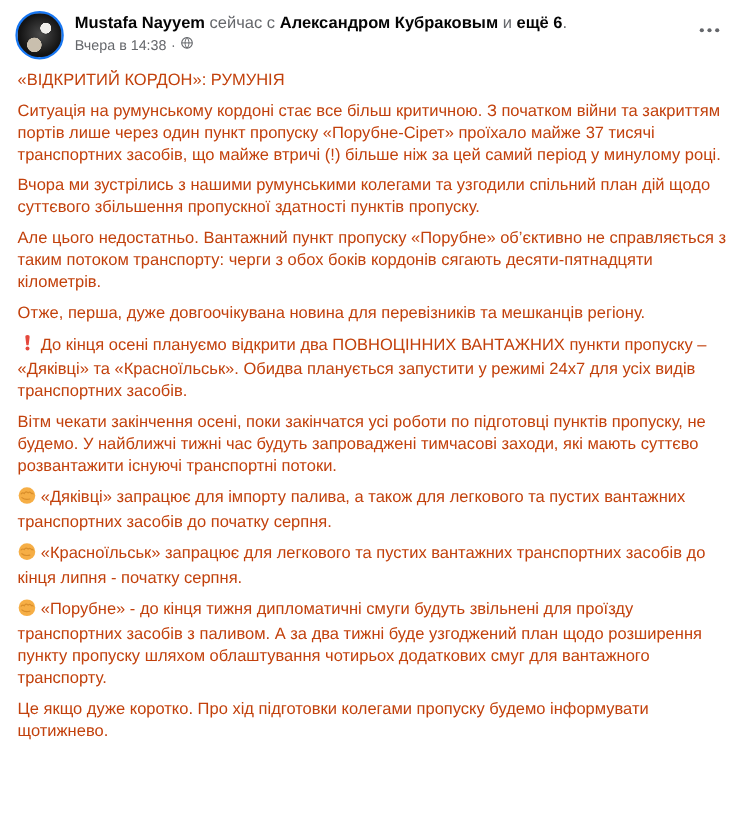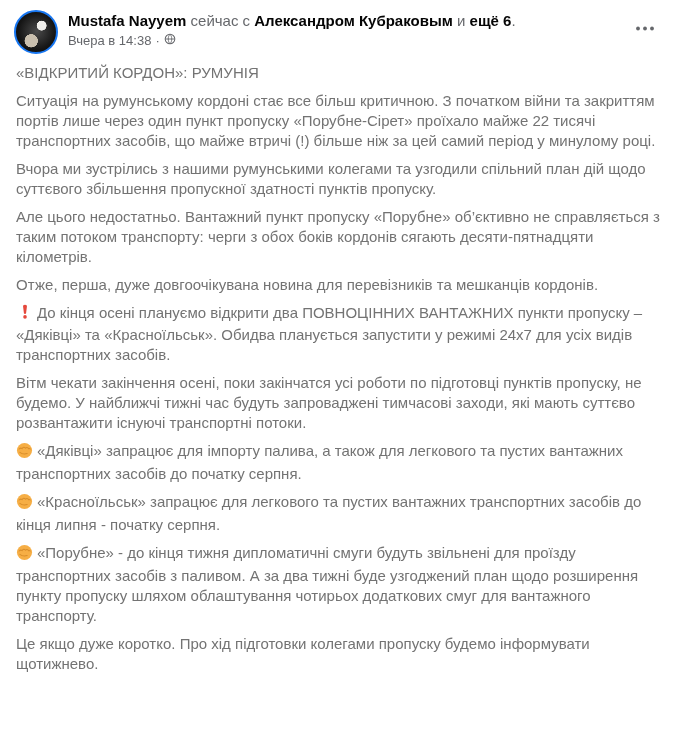--- a/index.html
+++ b/index.html
@@ -58,21 +58,21 @@
     display: flex;
     align-items: center;
     justify-content: center;
     cursor: pointer;
   }
   
   .post {
     padding: 9px 16px 0;
     font-size: 15px;
     line-height: 20px;
-    color: #737373;
+    color: #c2410c;
   }
   .post p { margin: 0 0 8px 0; white-space: pre-wrap; }
   .pi {
     display: inline-block;
     vertical-align: -3px;
     margin-right: 4px;
   }
   .pi.excl { margin-left: 3px; margin-right: 6px; vertical-align: -2px; }
 </style>
 </head>
@@ -110,27 +110,27 @@
           <circle cx="10" cy="2.5" r="1.9" fill="#65676B"></circle>
           <circle cx="17" cy="2.5" r="1.9" fill="#65676B"></circle>
         </svg>
       </span>
     </div>
   </div>
 
   <div class="post">
     <p><span>«ВІДКРИТИЙ КОРДОН»: РУМУНІЯ</span></p>
 
-    <p><span>Ситуація на румунському кордоні стає все більш критичною. З початком війни та закриттям портів лише через один пункт пропуску «Порубне-Сірет» проїхало майже 22 тисячі транспортних засобів, що майже втричі (!) більше ніж за цей самий період у минулому році.</span></p>
+    <p><span>Ситуація на румунському кордоні стає все більш критичною. З початком війни та закриттям портів лише через один пункт пропуску «Порубне-Сірет» проїхало майже 37 тисячі транспортних засобів, що майже втричі (!) більше ніж за цей самий період у минулому році.</span></p>
 
     <p><span>Вчора ми зустрілись з нашими румунськими колегами та узгодили спільний план дій щодо суттєвого збільшення пропускної здатності пунктів пропуску.</span></p>
 
     <p><span>Але цього недостатньо. Вантажний пункт пропуску «Порубне» об’єктивно не справляється з таким потоком транспорту: черги з обох боків кордонів сягають десяти-пятнадцяти кілометрів.</span></p>
 
-    <p><span>Отже, перша, дуже довгоочікувана новина для перевізників та мешканців кордонів.</span></p>
+    <p><span>Отже, перша, дуже довгоочікувана новина для перевізників та мешканців регіону.</span></p>
 
     <p><span class="pi excl"><svg width="12" height="17" viewBox="0 0 14 18">
             <path d="M7 1 C8.7 1 9.4 1.9 9.25 3.2 L8.25 11.1 C8.13 12.1 5.87 12.1 5.75 11.1 L4.75 3.2 C4.6 1.9 5.3 1 7 1 Z" fill="#E5483C"></path>
             <circle cx="7" cy="15.3" r="2.1" fill="#E5483C"></circle>
           </svg></span><span>До кінця осені плануємо відкрити два ПОВНОЦІННИХ ВАНТАЖНИХ пункти пропуску – «Дяківці» та «Красноїльськ». Обидва планується запустити у режимі 24х7 для усіх видів транспортних засобів.</span></p>
 
     <p><span>Вітм чекати закінчення осені, поки закінчатся усі роботи по підготовці пунктів пропуску, не будемо. У найближчі тижні час будуть запроваджені тимчасові заходи, які мають суттєво розвантажити існуючі транспортні потоки.</span></p>
 
     <p><span class="pi"><svg width="17" height="17" viewBox="0 0 18 18">
             <circle cx="9" cy="9" r="8" fill="#F6AE45"></circle>

